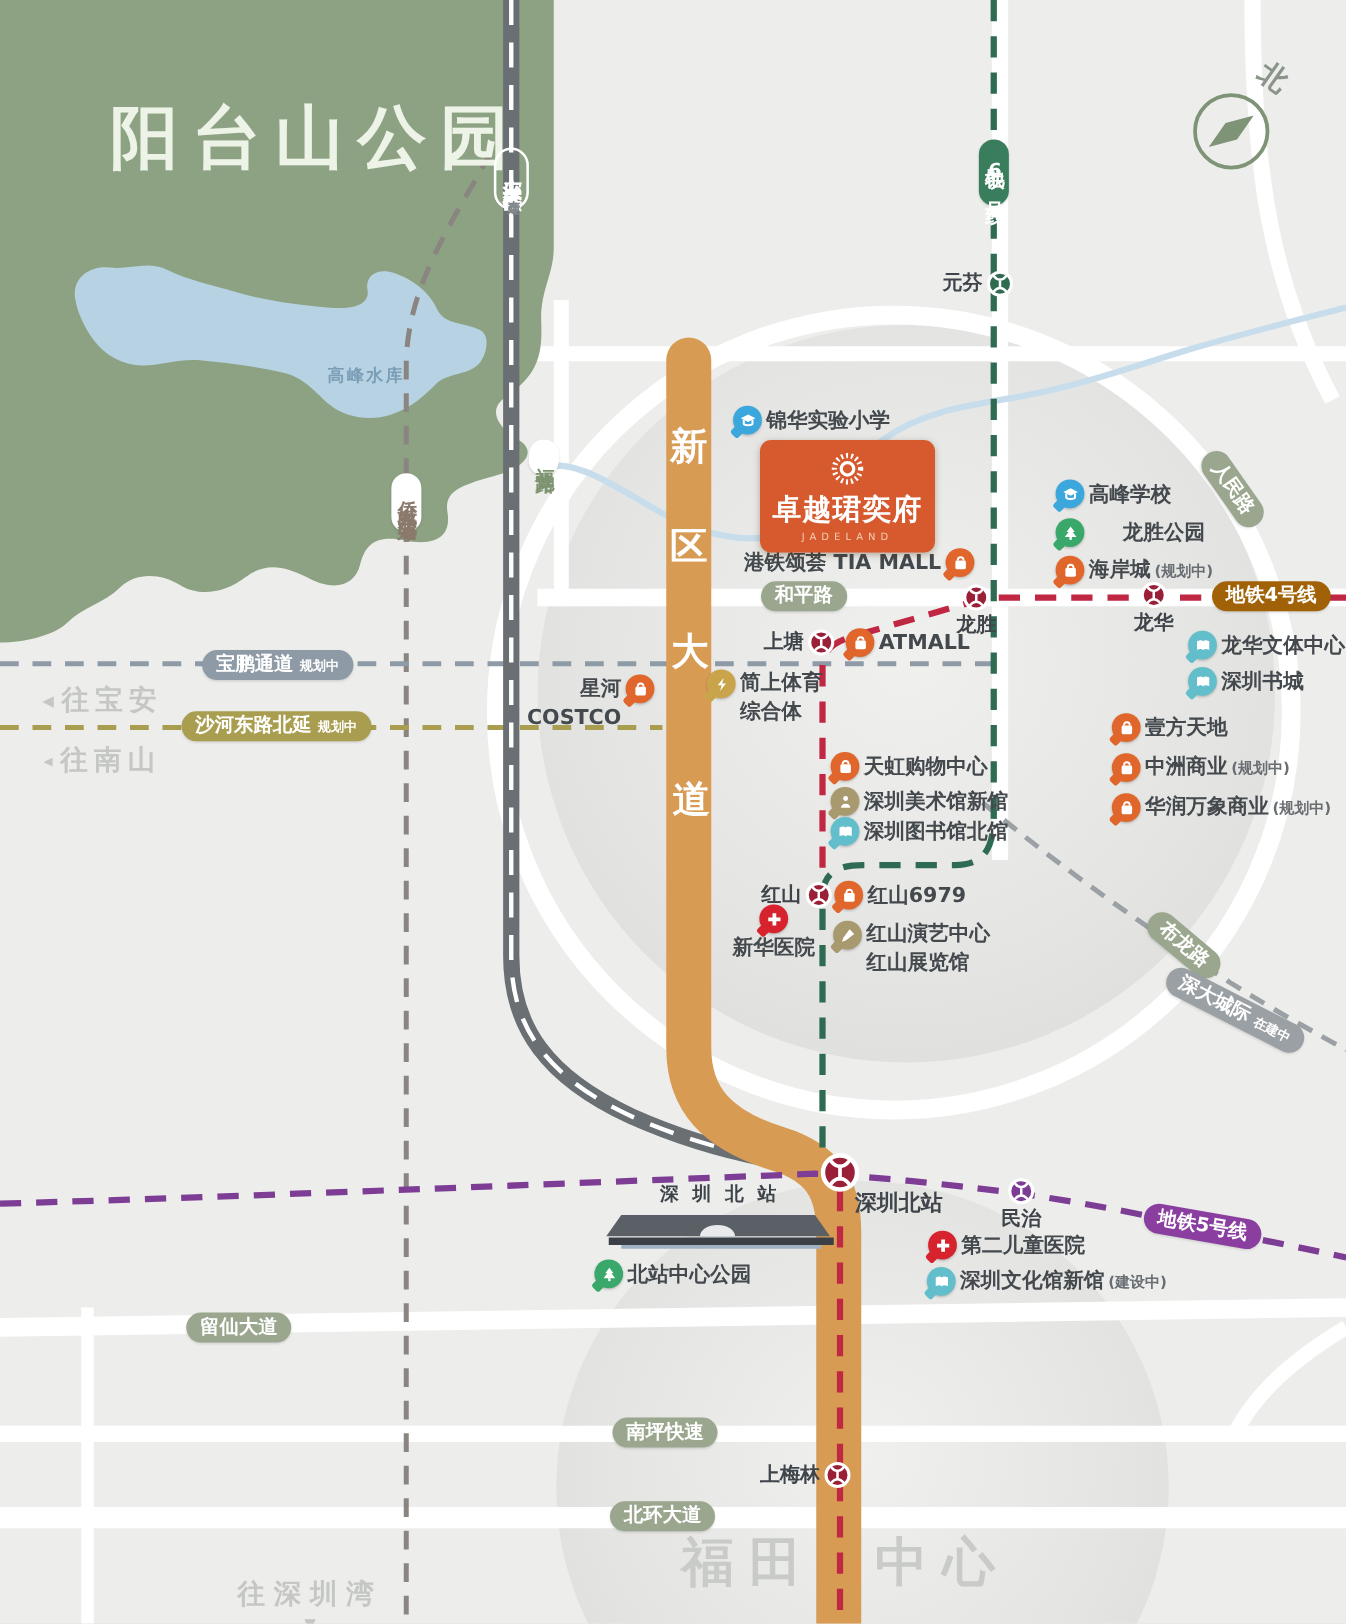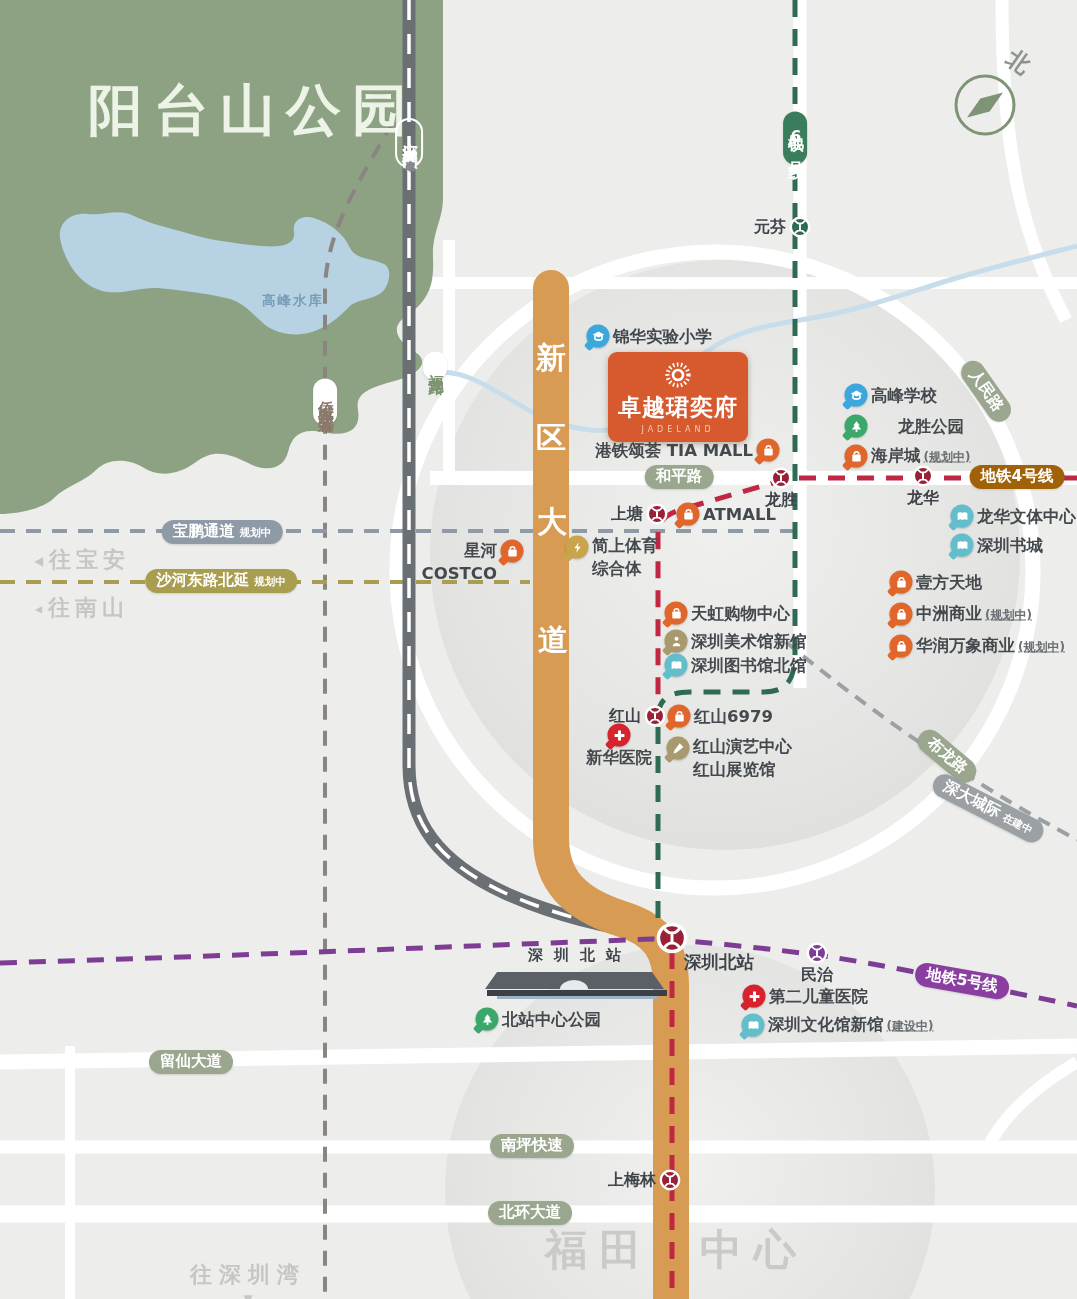--- a/index.html
+++ b/index.html
@@ -23,21 +23,21 @@
   
   .sticon{position:absolute;transform:translate(-50%,-50%);z-index:4;line-height:0;}
   .slabel{position:absolute;font-size:16px;font-weight:700;color:#3F444A;white-space:nowrap;z-index:4;}
   .slabel.big{font-size:17.5px;}
   
   .pin{position:absolute;width:23px;height:23px;border-radius:50%;transform:translate(-50%,-50%);
        z-index:4;display:flex;align-items:center;justify-content:center;box-shadow:0 1px 2px rgba(60,60,60,.3);}
   .pin::after{content:'';position:absolute;left:-1px;bottom:-2px;width:8px;height:8px;border-radius:2px;
        background:inherit;transform:rotate(45deg);z-index:-1;}
   .poi-label{position:absolute;font-size:16.5px;font-weight:700;color:#44494E;white-space:nowrap;z-index:4;line-height:23px;}
-  .poi-label .tag{font-size:12px;font-weight:600;color:#696E73;margin-left:3px;text-decoration:underline;}
+  .poi-label .tag{font-size:12px;font-weight:600;color:#696E73;margin-left:3px;}
   
   .dir{position:absolute;transform:translate(-50%,-50%);color:#C5C7C4;font-size:22px;font-weight:600;
        letter-spacing:5px;white-space:nowrap;z-index:2;text-align:center;}
   .dir .arr{font-size:12px;letter-spacing:0;vertical-align:2px;margin-right:6px;}
   .dir.down{letter-spacing:7px;margin-top:28px;}
   .dir.down .arr{display:block;margin:2px 0 0 0;}
   
   .axis{position:absolute;transform:translate(-50%,-50%);color:#fff;font-size:30px;font-weight:700;z-index:2;}
   
   .project{position:absolute;left:608px;top:352px;width:140px;height:90px;border-radius:9px;z-index:6;
@@ -137,21 +137,21 @@
     <div class="abs bld-label" style="left:528px;top:946px;">深圳北站</div>
 
     <div class="project" style="background: rgb(214, 90, 45);">
       <svg width="30" height="30" viewBox="-15 -15 30 30">
         <circle r="10.5" fill="none" stroke="#fff" stroke-width="4.2" stroke-dasharray="1.6,2.4"></circle>
         <circle r="5" fill="none" stroke="#fff" stroke-width="2.6"></circle>
       </svg>
       <div class="pname">卓越珺奕府</div>
       <div class="psub">JADELAND</div>
     </div>
-  <div class="pill" style="left: 643px; top: 477px; background: rgb(154, 167, 142); color: rgb(255, 255, 255); margin-left: 36px;"><span class="pm">和平路</span></div>
+  <div class="pill" style="left: 643px; top: 477px; background: rgb(154, 167, 142); color: rgb(255, 255, 255);"><span class="pm">和平路</span></div>
       <div class="pill" style="left: 191px; top: 1062px; background: rgb(154, 167, 142); color: rgb(255, 255, 255);"><span class="pm">留仙大道</span></div>
       <div class="pill" style="left: 532px; top: 1146px; background: rgb(154, 167, 142); color: rgb(255, 255, 255);"><span class="pm">南坪快速</span></div>
       <div class="pill" style="left: 530px; top: 1213px; background: rgb(154, 167, 142); color: rgb(255, 255, 255);"><span class="pm">北环大道</span></div>
       <div class="pill" style="left: 947px; top: 756px; background: rgb(154, 167, 142); color: rgb(255, 255, 255); transform: translate(-50%, -50%) rotate(40deg);"><span class="pm">布龙路</span></div>
       <div class="pill" style="left: 986px; top: 391px; background: rgb(154, 167, 142); color: rgb(255, 255, 255); transform: translate(-50%, -50%) rotate(55deg);"><span class="pm">人民路</span></div>
       <div class="pill vert" style="left: 435px; top: 366px; background: rgb(255, 255, 255); color: rgb(126, 148, 113);"><span class="pm">福龙路</span></div>
       <div class="pill" style="left: 222px; top: 532px; background: rgb(142, 154, 166); color: rgb(255, 255, 255);"><span class="pm">宝鹏通道</span><span class="pt">规划中</span></div>
       <div class="pill" style="left: 221px; top: 581px; background: rgb(169, 157, 79); color: rgb(255, 255, 255);"><span class="pm">沙河东路北延</span><span class="pt">规划中</span></div>
       <div class="pill vert" style="left: 325px; top: 402px; background: rgb(255, 255, 255); color: rgb(138, 122, 108);"><span class="pm">侨城东路北延</span><span class="pt">规划中</span></div>
       <div class="pill vert" style="left: 409px; top: 143px; background: transparent; color: rgb(255, 255, 255); border: 2px solid rgb(255, 255, 255); box-shadow: none;"><span class="pm">广深港高铁</span><span class="pt chip">在建中</span></div>

